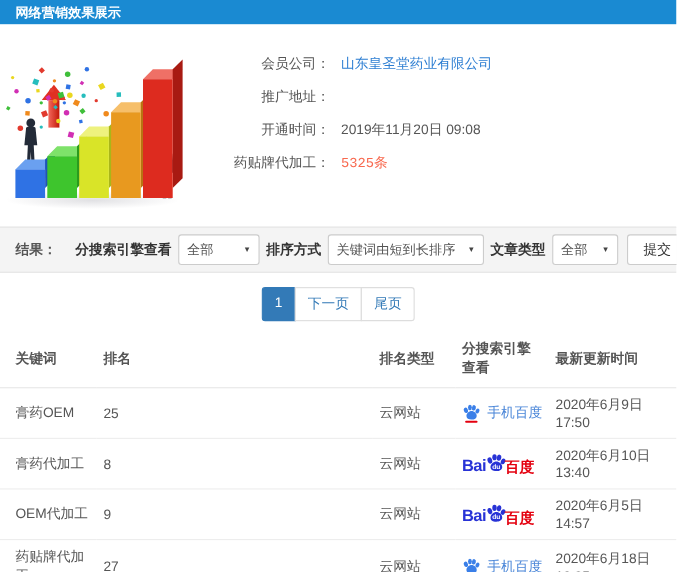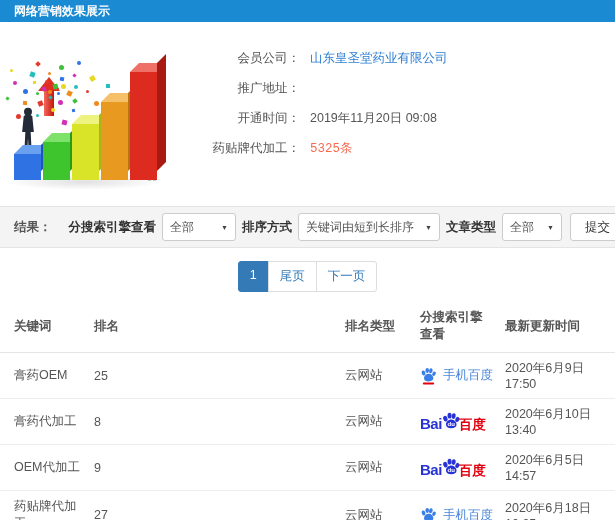--- a/index.html
+++ b/index.html
@@ -201,22 +201,22 @@
     <div class="select-box sel-article">
       <span>全部</span>
       <span class="caret">▼</span>
     </div>
     <button class="submit-btn">提交</button>
   </div>
 </div>
 
 <div class="pagination">
   <span class="page-item active">1</span>
+  <span class="page-item">下一页</span>
   <span class="page-item">尾页</span>
-  <span class="page-item">下一页</span>
 </div>
 
 <table class="results">
   <colgroup>
       <col style="width:88px">
       <col style="width:251px">
       <col style="width:75px">
       <col style="width:85px">
       <col>
     </colgroup>

